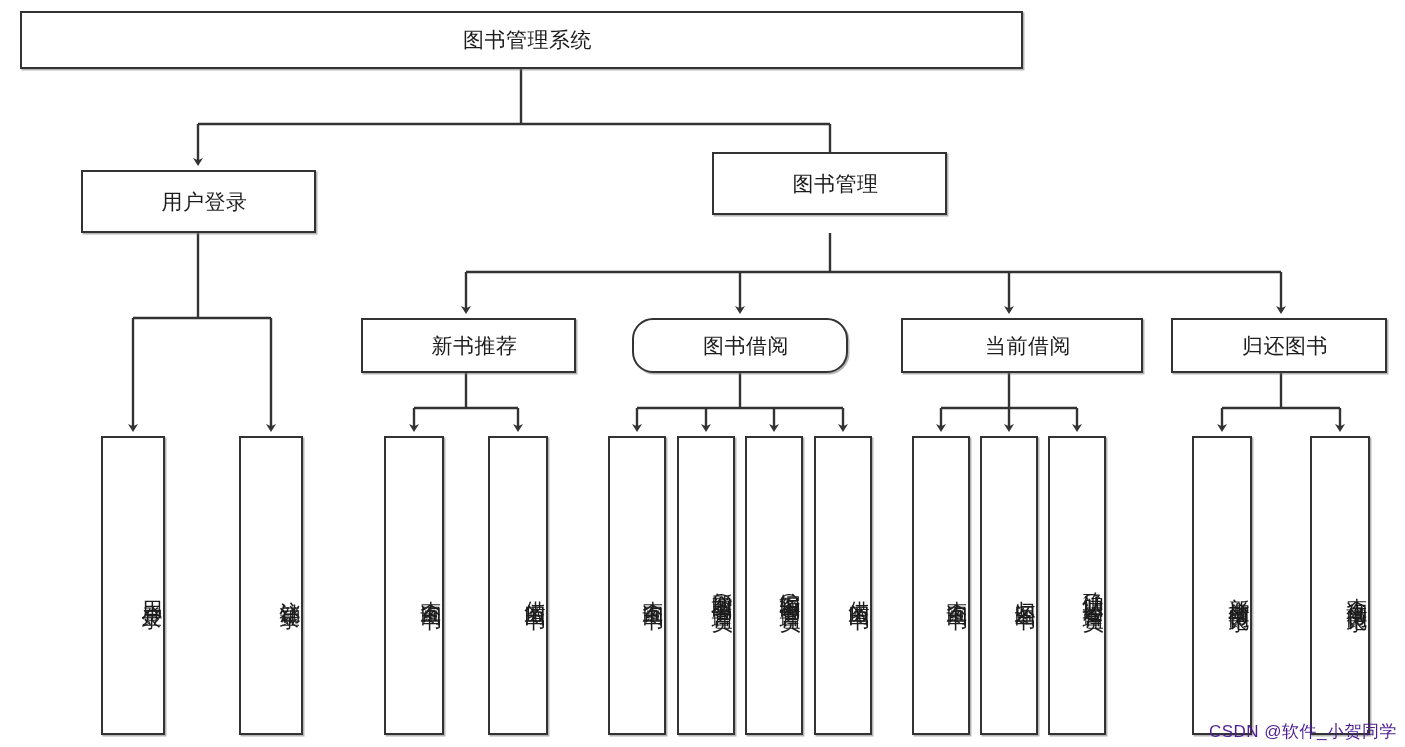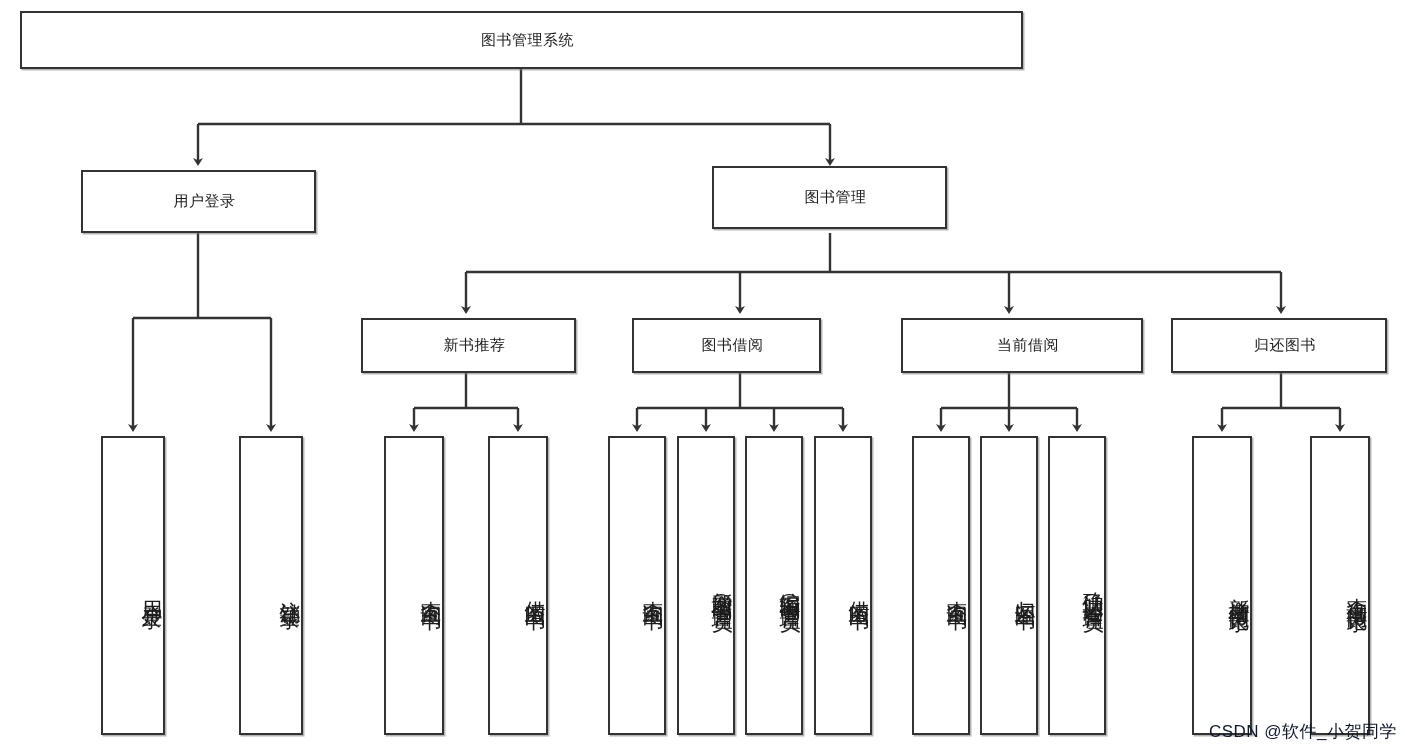--- a/index.html
+++ b/index.html
@@ -28,21 +28,21 @@
     position: absolute;
     background: #ffffff;
     border: 2px solid #333333;
     box-shadow: 1.5px 1.5px 0 rgba(120,120,120,0.55);
     display: flex;
     align-items: center;
     justify-content: center;
     color: #1c1c1c;
   }
   .node-h {
-    font-size: 15px;
+    font-size: 21px;
     letter-spacing: 0.5px;
     white-space: nowrap;
     padding-left: 12px;
   }
   .node-v {
     writing-mode: vertical-rl;
     text-orientation: upright;
     font-size: 21px;
     letter-spacing: 3px;
     line-height: 1;
@@ -54,21 +54,21 @@
   .node-v .vtext {
     writing-mode: vertical-rl;
     text-orientation: upright;
     display: block;
   }
   .watermark {
     position: absolute;
     right: 8px;
     bottom: 4px;
     font-size: 17px;
-    color: #0f172a;
+    color: #4c1d95;
     white-space: nowrap;
     letter-spacing: 0.5px;
   }
 </style>
 </head>
 <body>
 
 <div id="diagram-root">
 
   <svg class="edges" viewBox="0 0 1405 747" xmlns="http://www.w3.org/2000/svg">
@@ -121,28 +121,28 @@
     </g>
   </svg>
 
   <div class="node node-h" style="left:20px; top:11px; width:1003px; height:58px;">
     <span>图书管理系统</span>
   </div>
 
   <div class="node node-h" style="left:81px; top:170px; width:235px; height:63px;">
     <span>用户登录</span>
   </div>
-  <div class="node node-h" style="left:712px; top:166px; width:235px; height:63px;">
+  <div class="node node-h" style="left:712px; top:152px; width:235px; height:63px;">
     <span>图书管理</span>
   </div>
 
   <div class="node node-h" style="left:361px; top:318px; width:215px; height:55px;">
     <span>新书推荐</span>
   </div>
-  <div class="node node-h" style="left:632px; top:318px; width:189px; height:55px;">
+  <div class="node node-h" style="left:632px; top:318px; width:216px; height:55px;border-radius:21px;">
     <span>图书借阅</span>
   </div>
   <div class="node node-h" style="left:901px; top:318px; width:242px; height:55px;">
     <span>当前借阅</span>
   </div>
   <div class="node node-h" style="left:1171px; top:318px; width:216px; height:55px;">
     <span>归还图书</span>
   </div>
 
   <div class="node node-v" style="left:101px; top:436px; width:64px; height:299px;">

